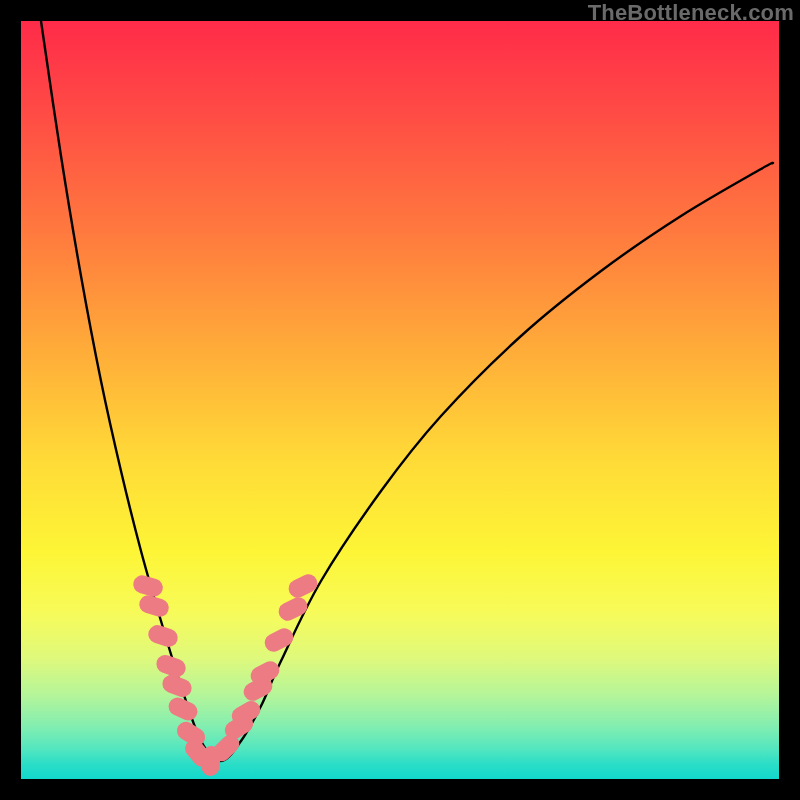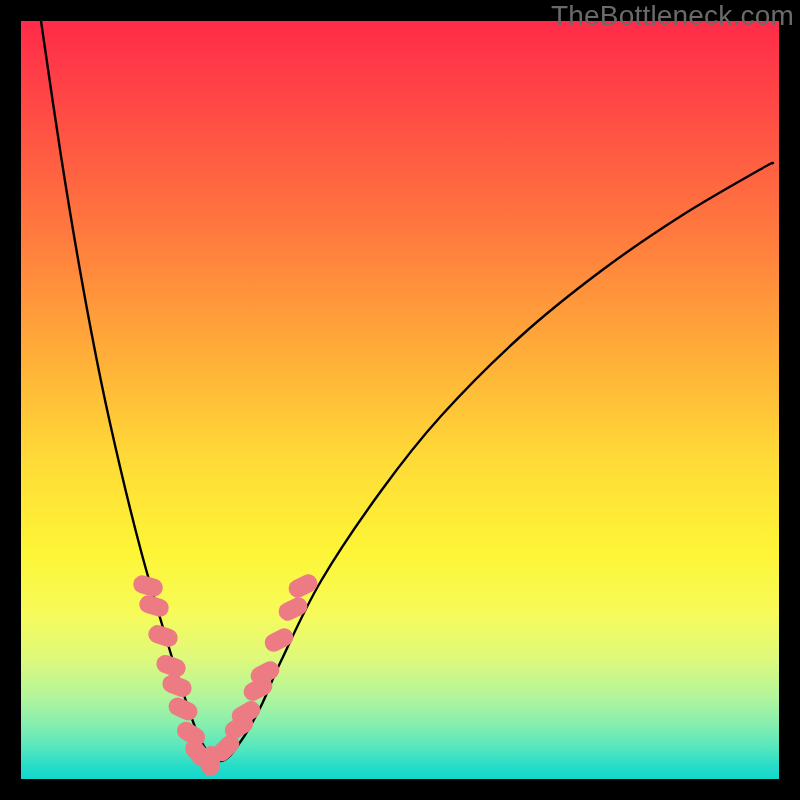--- a/index.html
+++ b/index.html
@@ -32,22 +32,22 @@
       #54e6bf 96%,
       #2bdec7 98%,
       #12d7cc 100%
     );
     box-sizing: border-box;
   }
   .watermark {
     position: absolute;
     top: 0px;
     right: 6px;
-    font-size: 28px;
-    font-weight: 400;
+    font-size: 22px;
+    font-weight: 700;
     color: #6a6a6a;
     letter-spacing: 0.2px;
     user-select: none;
   }
   svg.curve {
     position: absolute;
     left: 21px;
     top: 21px;
     width: 758px;
     height: 758px;

